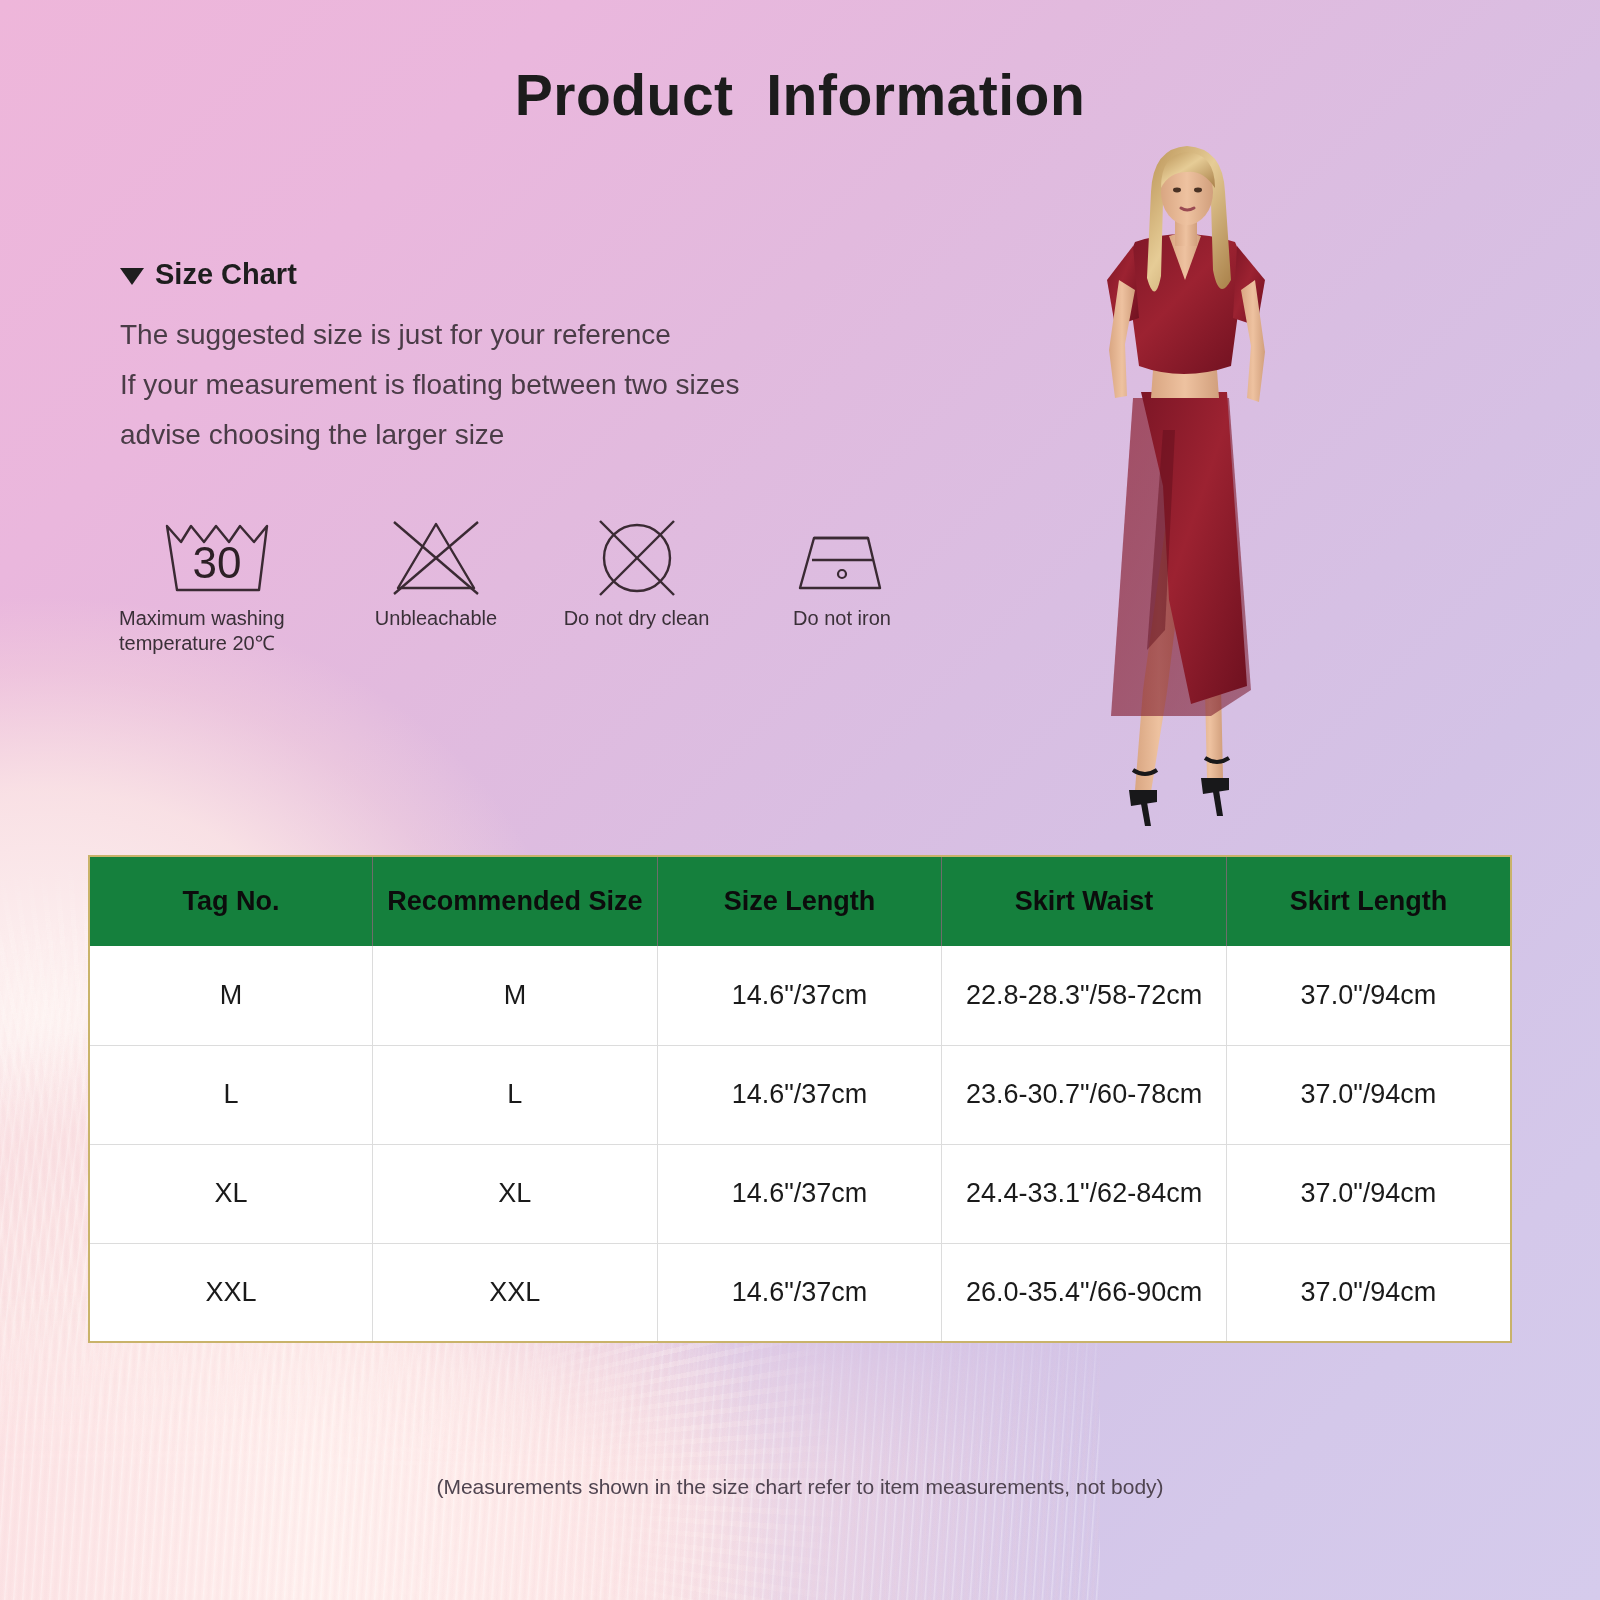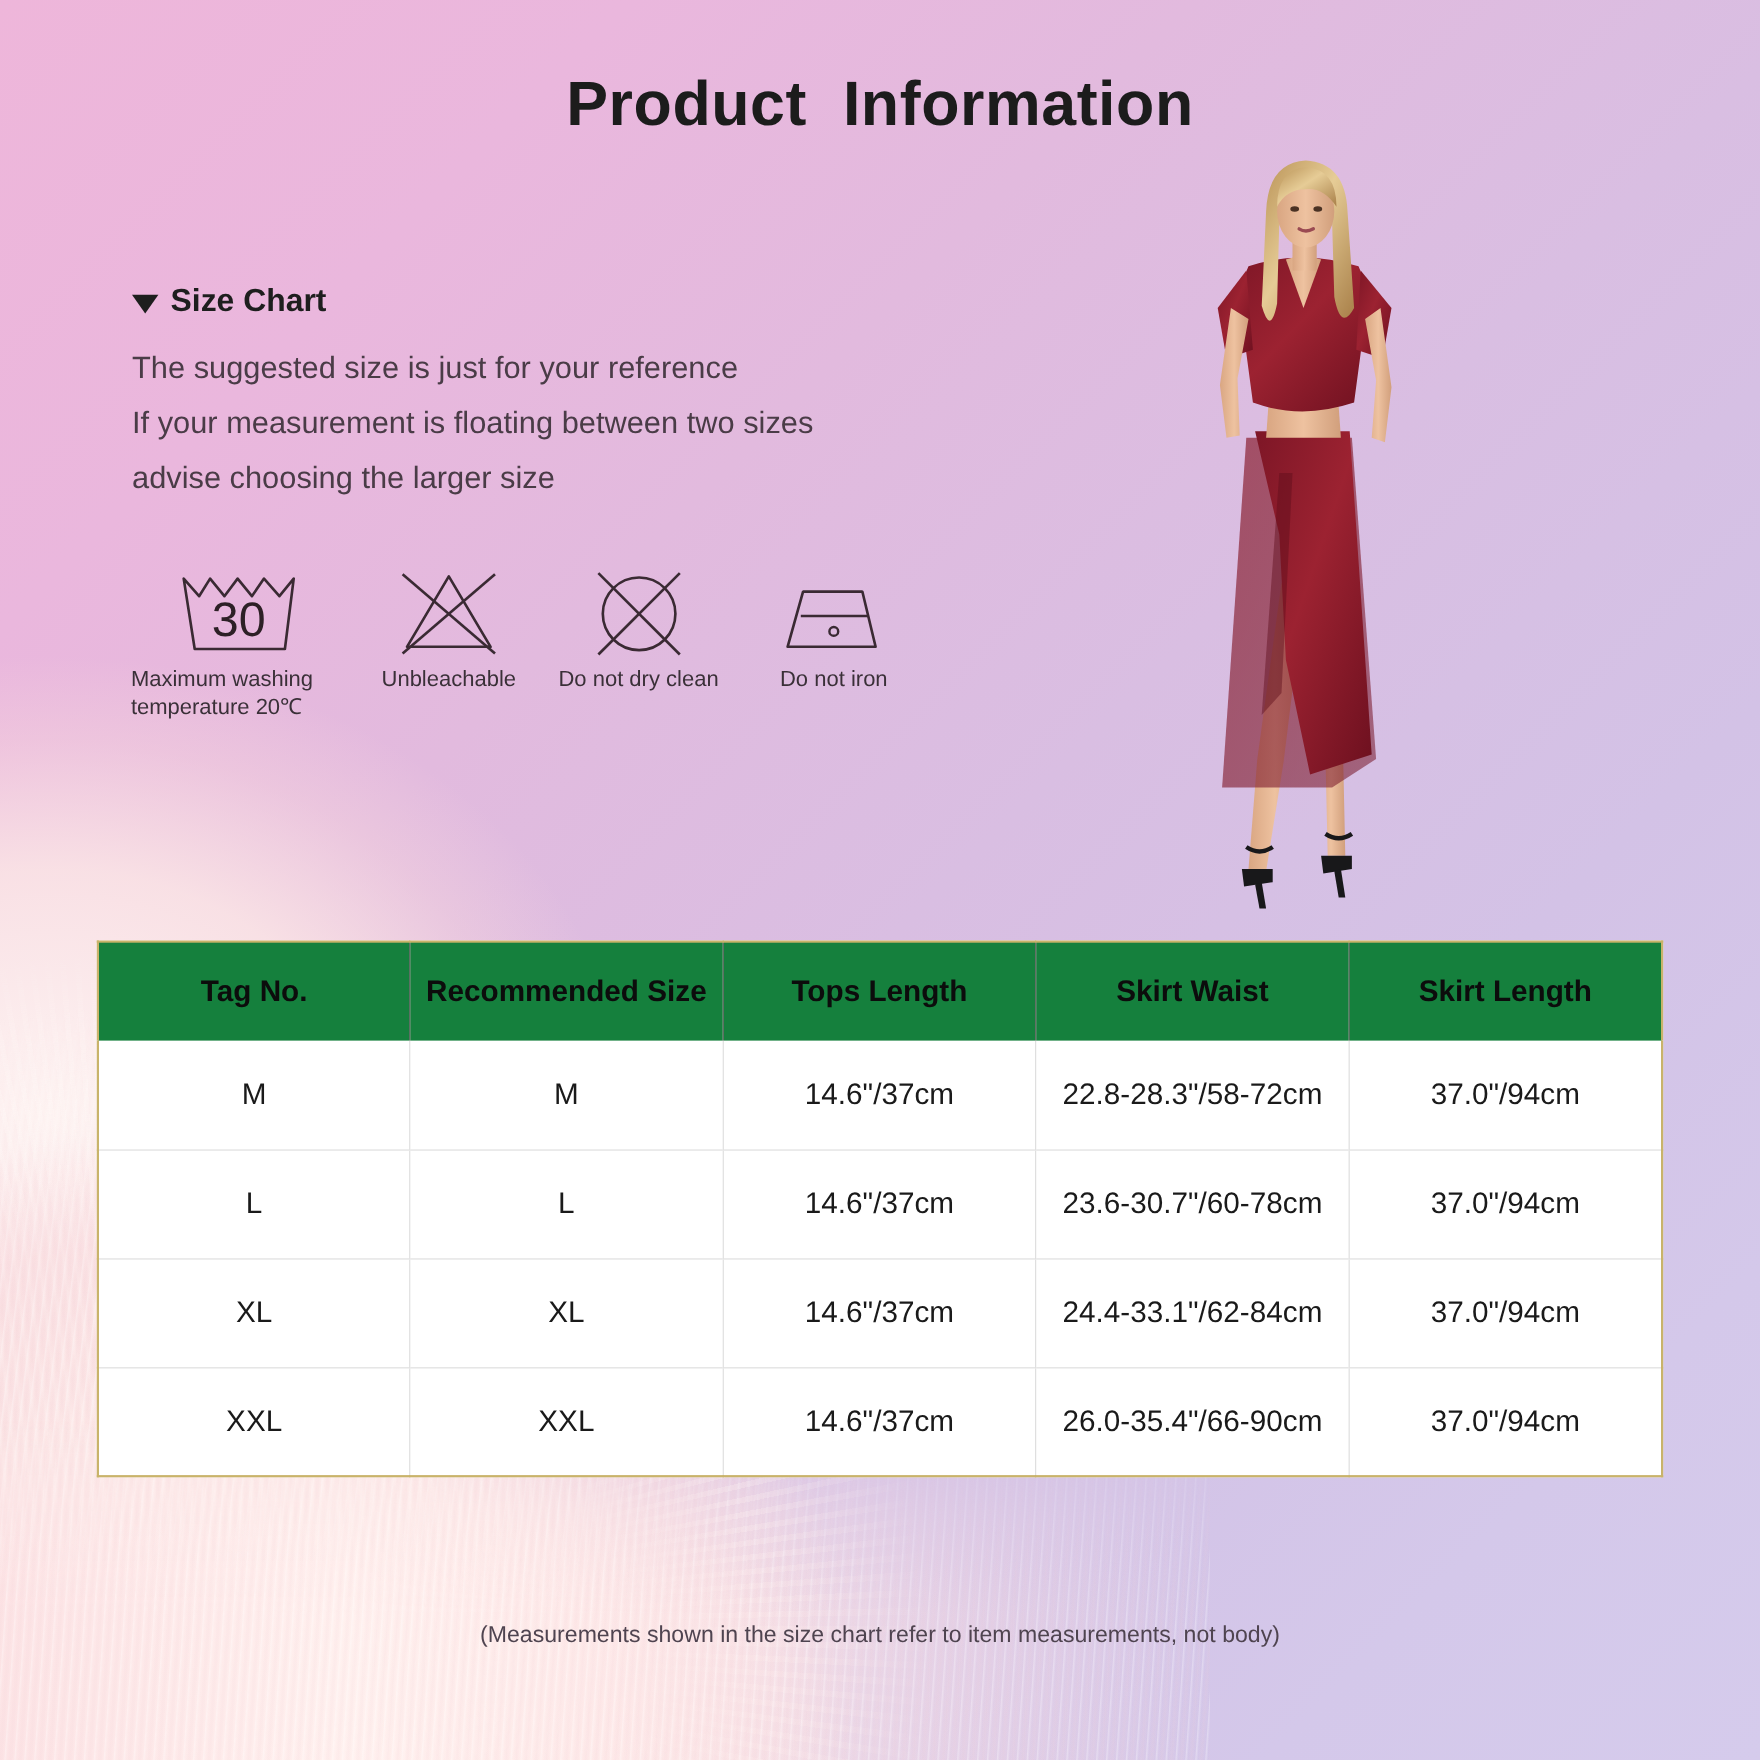--- a/index.html
+++ b/index.html
@@ -155,20 +155,21 @@
     white-space: nowrap;
   }
 
   
   .care-row {
     position: absolute;
     left: 118px;
     top: 510px;
     display: flex;
     align-items: flex-start;
+    gap: 28px;
   }
   .care-item {
     display: flex;
     flex-direction: column;
     align-items: center;
   }
   .care-item .glyph {
     height: 88px;
     display: flex;
     align-items: flex-end;
@@ -400,21 +401,21 @@
       <col class="col-tag">
         <col class="col-rec">
         <col class="col-top">
         <col class="col-waist">
         <col class="col-skirt">
     </colgroup>
     <thead>
       <tr>
         <th>Tag No.</th>
         <th>Recommended Size</th>
-        <th>Tops Length</th>
+        <th>Size Length</th>
         <th>Skirt Waist</th>
         <th>Skirt Length</th>
       </tr>
     </thead>
     <tbody>
       <tr>
         <td>M</td>
         <td>M</td>
         <td>14.6"/37cm</td>
         <td>22.8-28.3"/58-72cm</td>

